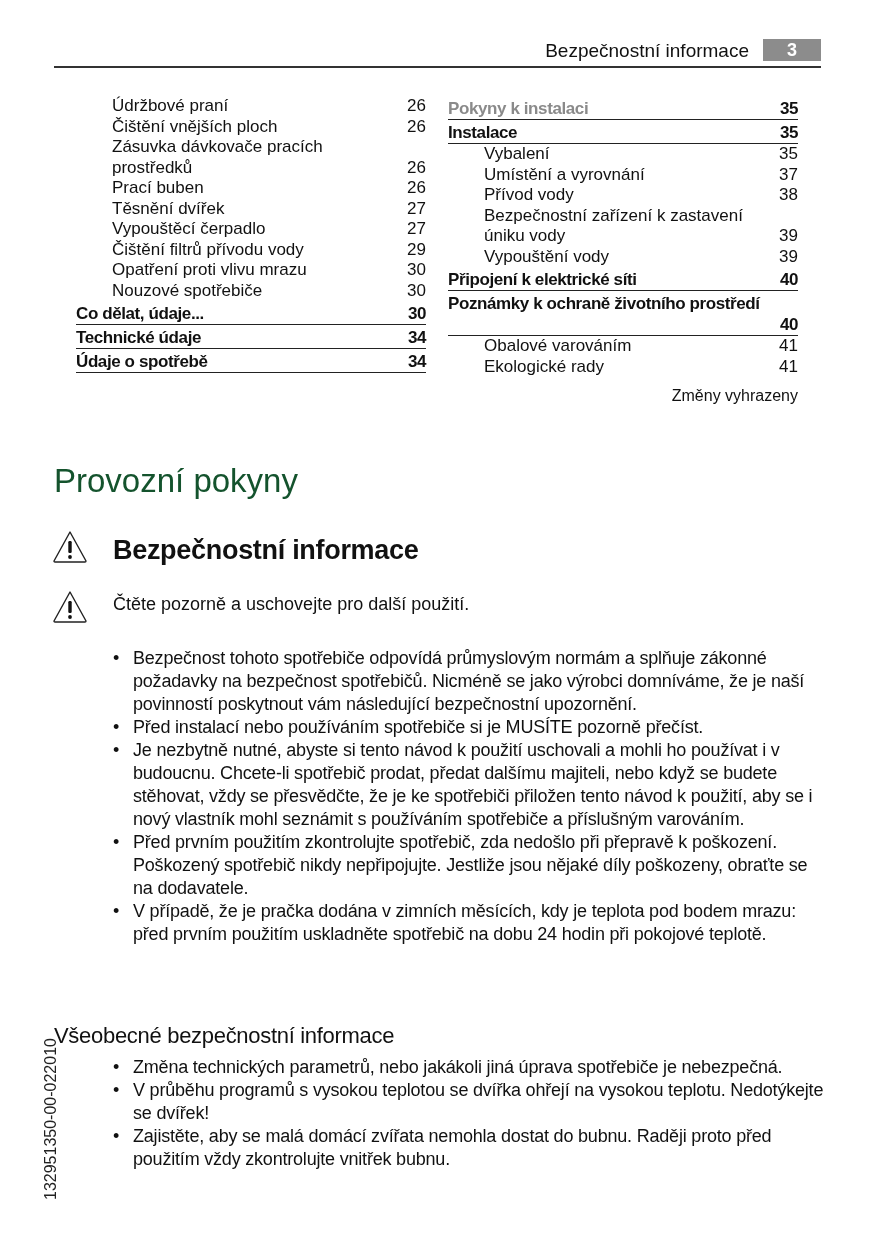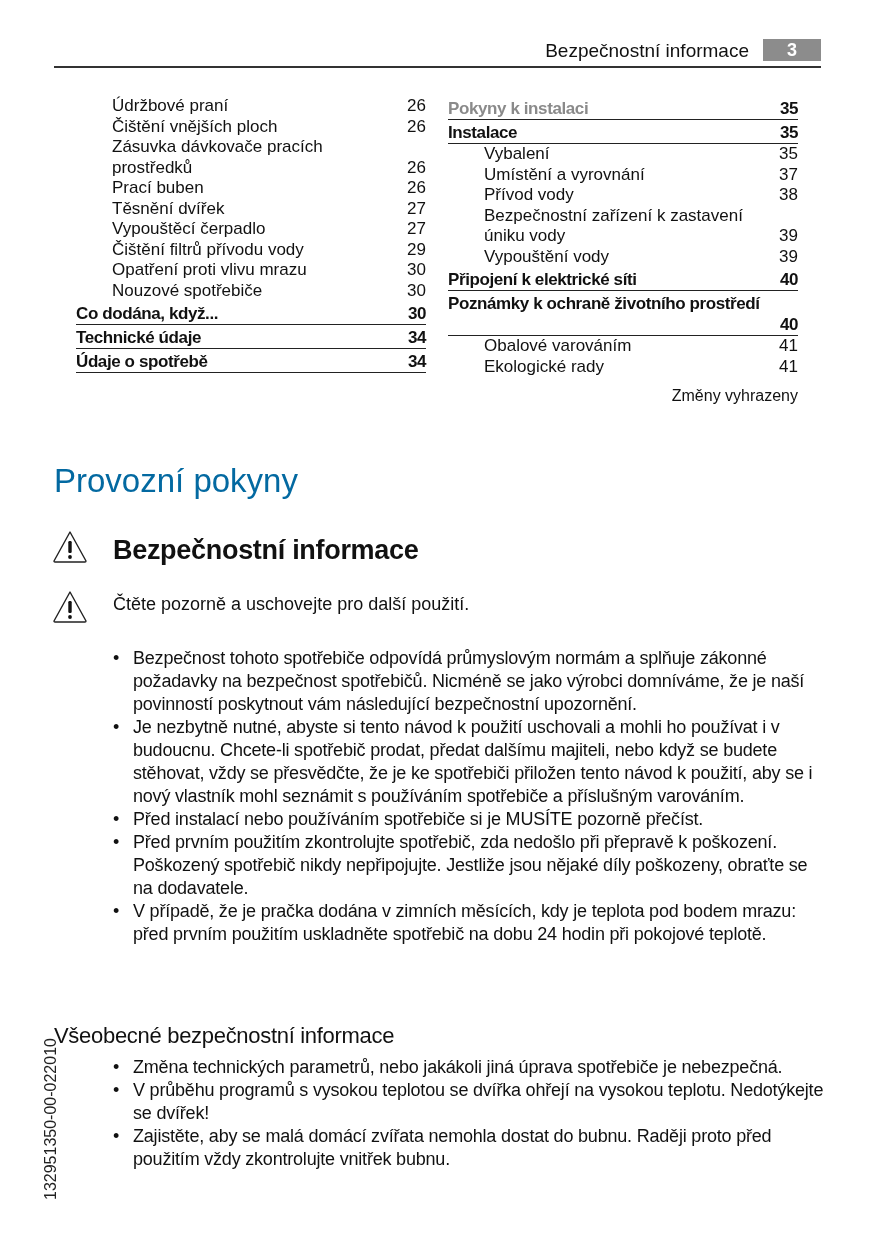--- a/index.html
+++ b/index.html
@@ -35,21 +35,21 @@
   .toc-wrap { display: block; }
   .toc-wrap .line1 { display: block; line-height: 20.5px; }
   .toc-main-wrap {
     font-weight: bold; border-bottom: 1.5px solid #222; padding-top: 2px; letter-spacing: -0.4px;
   }
   .toc-main-wrap .line1 { display:block; line-height: 21px; }
   .toc-main-wrap .num-line { display:block; text-align: right; line-height: 21px; }
   .changes-note { text-align: right; font-size: 16px; margin-top: 10px; }
 
   .section-title {
-    position: absolute; left: 54px; top: 462px; font-size: 33px; color: #0369a1;
+    position: absolute; left: 54px; top: 462px; font-size: 33px; color: #14532d;
   }
   .warn-row { position: absolute; left: 52px; display: flex; align-items: center; }
   .warn-icon { width: 36px; height: 34px; }
   .heading-main { position: absolute; left: 113px; top: 535px; font-size: 27px; font-weight: bold; letter-spacing: -0.3px; }
   .read-note { position: absolute; left: 113px; top: 594px; font-size: 18px; }
 
   .bullets { position: absolute; left: 113px; width: 712px; font-size: 18px; line-height: 23px; letter-spacing: -0.2px; }
   .bullets ul { list-style: none; margin: 0; padding: 0; }
   .bullets li { position: relative; padding-left: 20px; }
   .bullets li::before { content: "•"; position: absolute; left: 0; top: 0; }
@@ -103,21 +103,21 @@
     </div>
     <div class="toc-row sub">
       <span class="label">Opatření proti vlivu mrazu</span>
       <span class="num">30</span>
     </div>
     <div class="toc-row sub">
       <span class="label">Nouzové spotřebiče</span>
       <span class="num">30</span>
     </div>
     <div class="toc-row main">
-      <span class="label">Co dodána, když...</span>
+      <span class="label">Co dělat, údaje...</span>
       <span class="num">30</span>
     </div>
     <div class="toc-row main">
       <span class="label">Technické údaje</span>
       <span class="num">34</span>
     </div>
     <div class="toc-row main">
       <span class="label">Údaje o spotřebě</span>
       <span class="num">34</span>
     </div>
@@ -189,22 +189,22 @@
     <path d="M18 2 L34 31 Q34 32 33 32 L3 32 Q2 32 2 31 Z" fill="none" stroke="#222" stroke-width="1.4" stroke-linejoin="round"></path>
     <rect x="16.3" y="11" width="3.4" height="12" rx="1.2" fill="#111"></rect>
     <circle cx="18" cy="27" r="1.9" fill="#111"></circle>
   </svg>
 </div>
 <div class="read-note">Čtěte pozorně a uschovejte pro další použití.</div>
 
 <div class="bullets b1">
   <ul>
     <li>Bezpečnost tohoto spotřebiče odpovídá průmyslovým normám a splňuje zákonné požadavky na bezpečnost spotřebičů. Nicméně se jako výrobci domníváme, že je naší povinností poskytnout vám následující bezpečnostní upozornění.</li>
+    <li>Před instalací nebo používáním spotřebiče si je MUSÍTE pozorně přečíst.</li>
     <li>Je nezbytně nutné, abyste si tento návod k použití uschovali a mohli ho používat i v budoucnu. Chcete-li spotřebič prodat, předat dalšímu majiteli, nebo když se budete stěhovat, vždy se přesvědčte, že je ke spotřebiči přiložen tento návod k použití, aby se i nový vlastník mohl seznámit s používáním spotřebiče a příslušným varováním.</li>
-    <li>Před instalací nebo používáním spotřebiče si je MUSÍTE pozorně přečíst.</li>
     <li>Před prvním použitím zkontrolujte spotřebič, zda nedošlo při přepravě k poškození. Poškozený spotřebič nikdy nepřipojujte. Jestliže jsou nějaké díly poškozeny, obraťte se na dodavatele.</li>
     <li>V případě, že je pračka dodána v zimních měsících, kdy je teplota pod bodem mrazu: před prvním použitím uskladněte spotřebič na dobu 24 hodin při pokojové teplotě.</li>
   </ul>
 </div>
 
 <div class="subheading">Všeobecné bezpečnostní informace</div>
 
 <div class="bullets b2">
   <ul>
     <li>Změna technických parametrů, nebo jakákoli jiná úprava spotřebiče je nebezpečná.</li>

